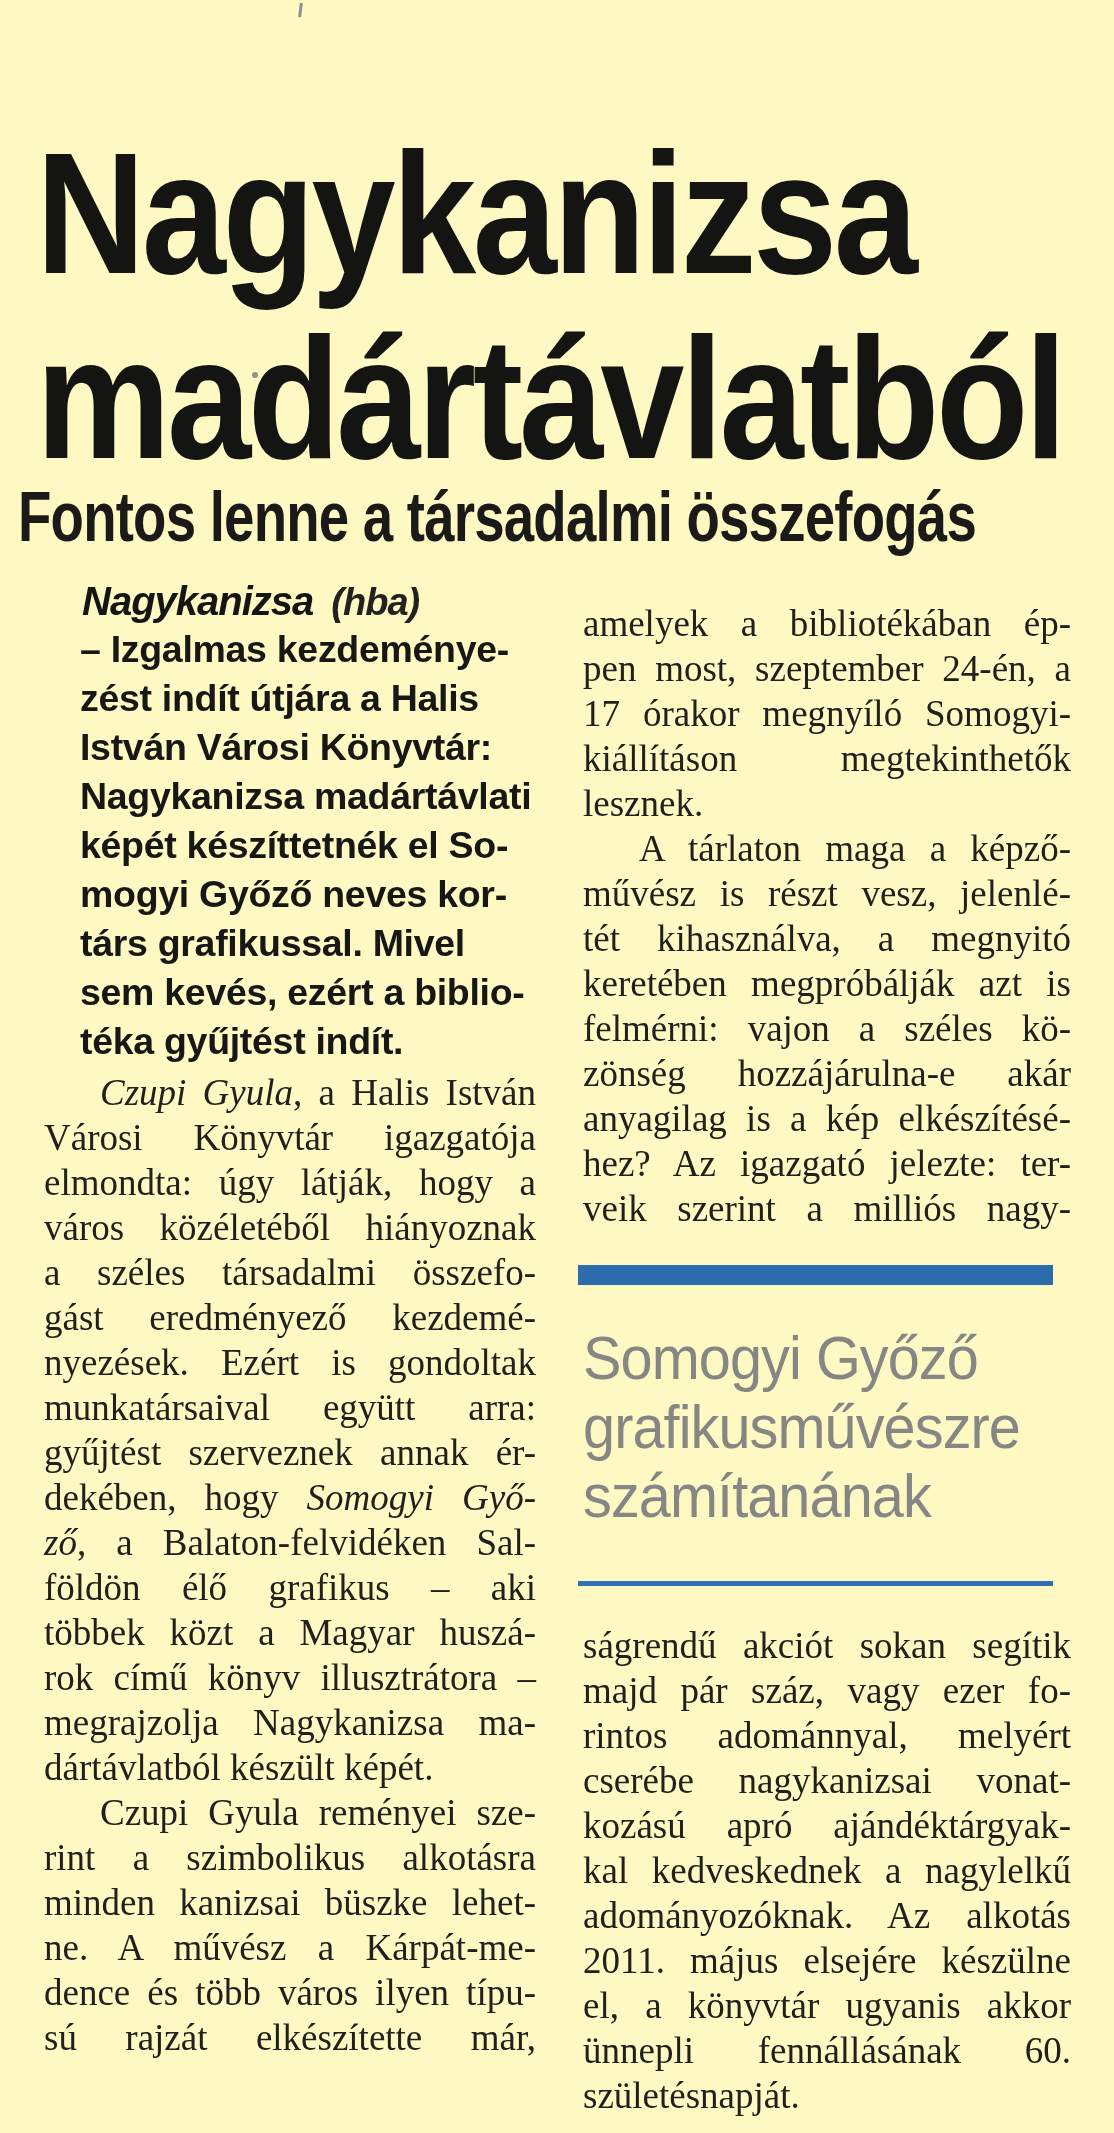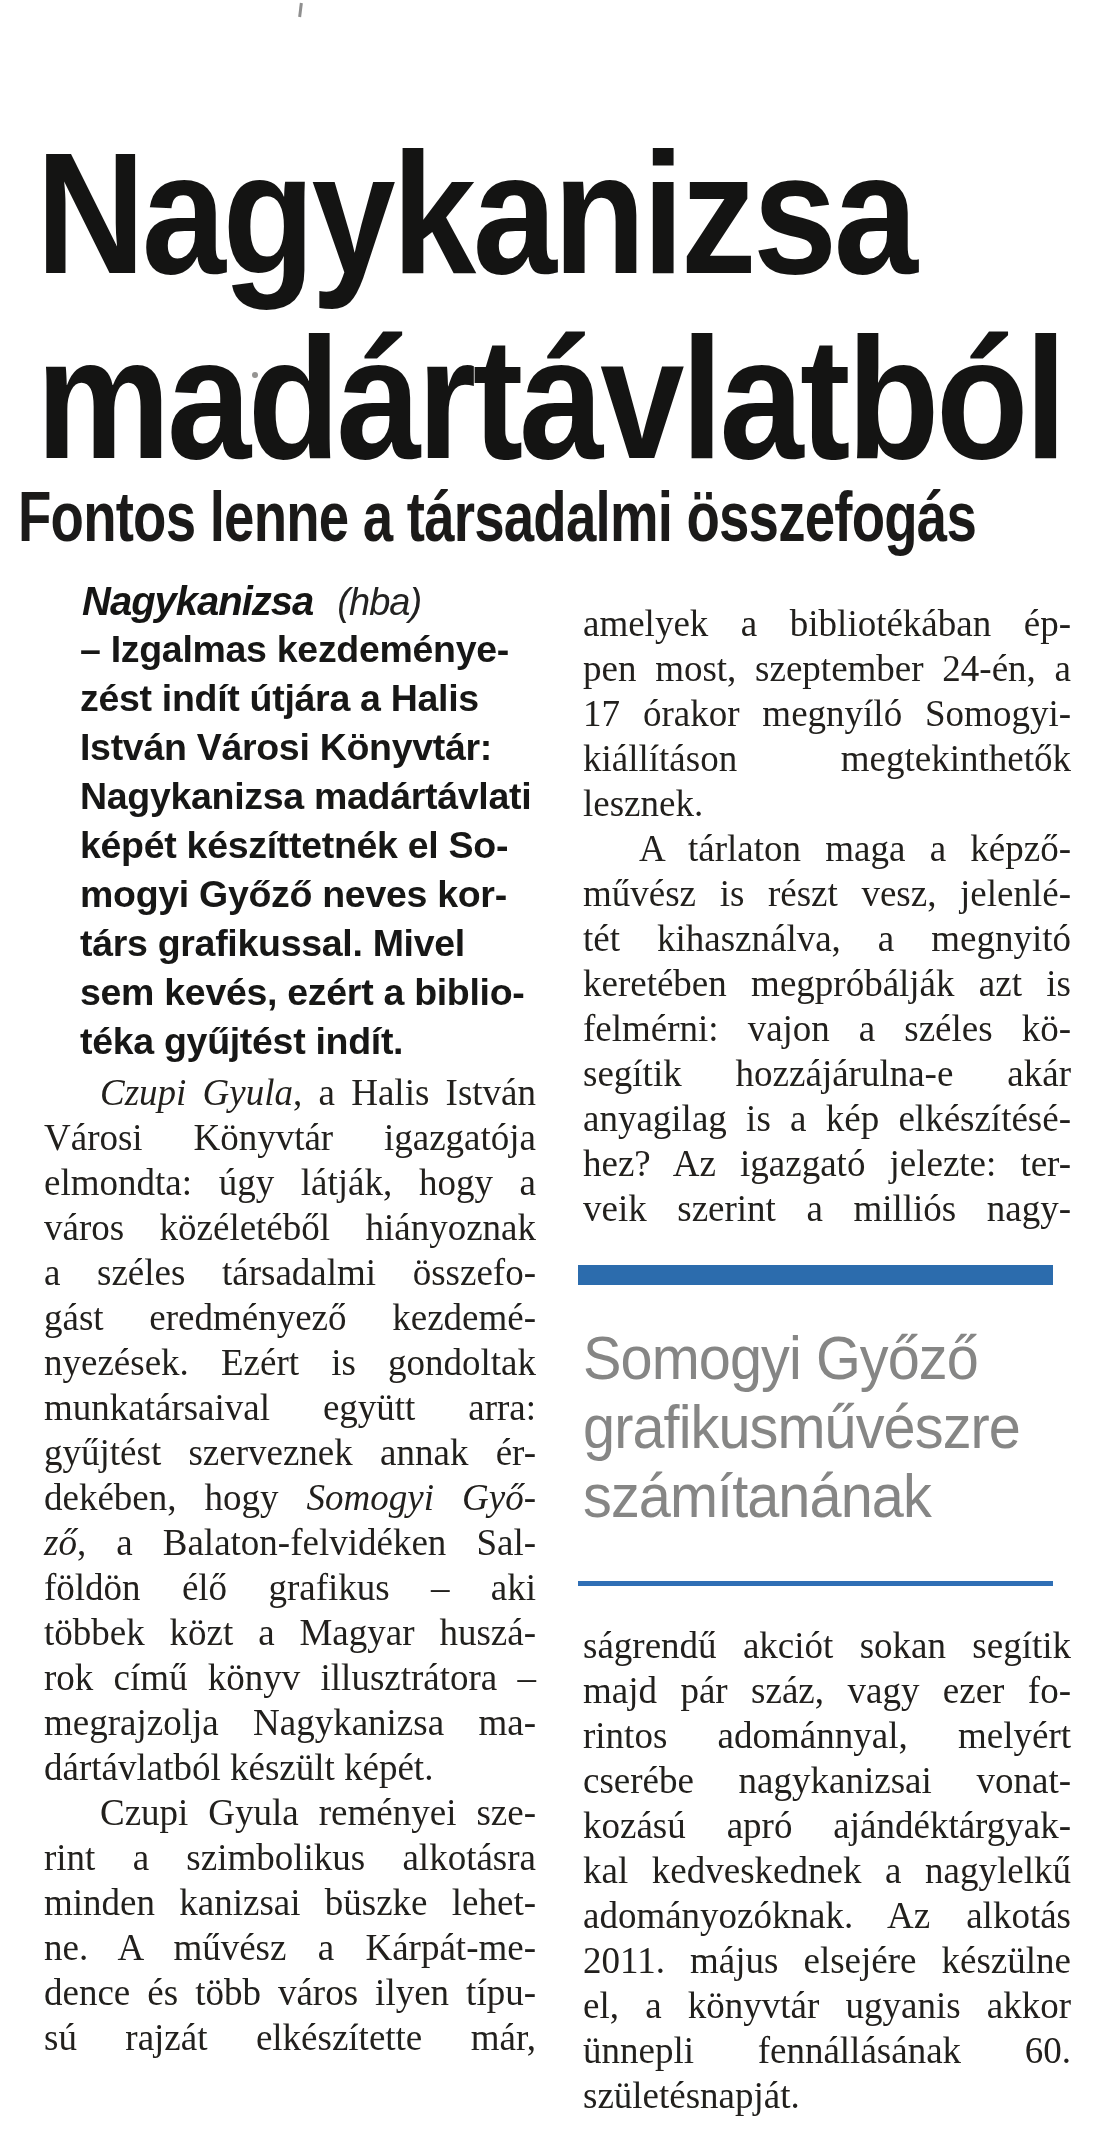--- a/index.html
+++ b/index.html
@@ -1,19 +1,19 @@
 <!DOCTYPE html>
 <html lang="hu"><head>
 <meta charset="utf-8">
 <style>
   html,body{margin:0;padding:0;background:#e8e6e2;}
   .scan{
     position:relative;
     width:1114px;height:2133px;
-    background:#ffffff;
+    background:#fef9c3;
     overflow:hidden;
     font-family:"Liberation Sans",sans-serif;
     color:#1d1c1a;
   }
   
   .headline{
     position:absolute;left:36px;top:6px;
     font-weight:800;font-size:172px;line-height:185px;
     letter-spacing:-4px;color:#141413;
     transform:scaleX(.88);transform-origin:0 0;
@@ -30,21 +30,21 @@
   .col-left{position:absolute;left:44px;top:577px;width:492px;}
   .col-right{position:absolute;left:583px;top:601px;width:488px;}
 
   .dateline{
     padding-left:38px;height:48px;
     font-style:italic;font-weight:700;
     font-size:40px;line-height:48px;letter-spacing:-1px;
     color:#151514;white-space:nowrap;
   }
   .dateline .credit{
-    font-weight:400;font-size:38px;margin-left:24px;color:#232221;
+    font-weight:700;font-size:38px;margin-left:18px;color:#232221;
   }
   .lead{
     padding-left:36px;
     font-weight:700;font-size:37.5px;line-height:49px;
     letter-spacing:-.3px;color:#171716;
   }
   .serif-par{
     font-family:"Liberation Serif",serif;
     font-size:37px;line-height:45px;color:#22201d;
   }
@@ -140,21 +140,21 @@
         <div class="ln jl">kiállításon megtekinthetők</div>
         <div class="ln">lesznek.</div>
       </div>
 
     <div class="serif-par">
         <div class="ln jl ind">A tárlaton maga a képző-</div>
         <div class="ln jl">művész is részt vesz, jelenlé-</div>
         <div class="ln jl">tét kihasználva, a megnyitó</div>
         <div class="ln jl">keretében megpróbálják azt is</div>
         <div class="ln jl">felmérni: vajon a széles kö-</div>
-        <div class="ln jl">segítik hozzájárulna-e akár</div>
+        <div class="ln jl">zönség hozzájárulna-e akár</div>
         <div class="ln jl">anyagilag is a kép elkészítésé-</div>
         <div class="ln jl">hez? Az igazgató jelezte: ter-</div>
         <div class="ln jl">veik szerint a milliós nagy-</div>
       </div>
 
     <div class="quote-bar"></div>
 
     <div class="pull-quote">
         <div class="ln">Somogyi Győző</div>
         <div class="ln">grafikusművészre</div>

